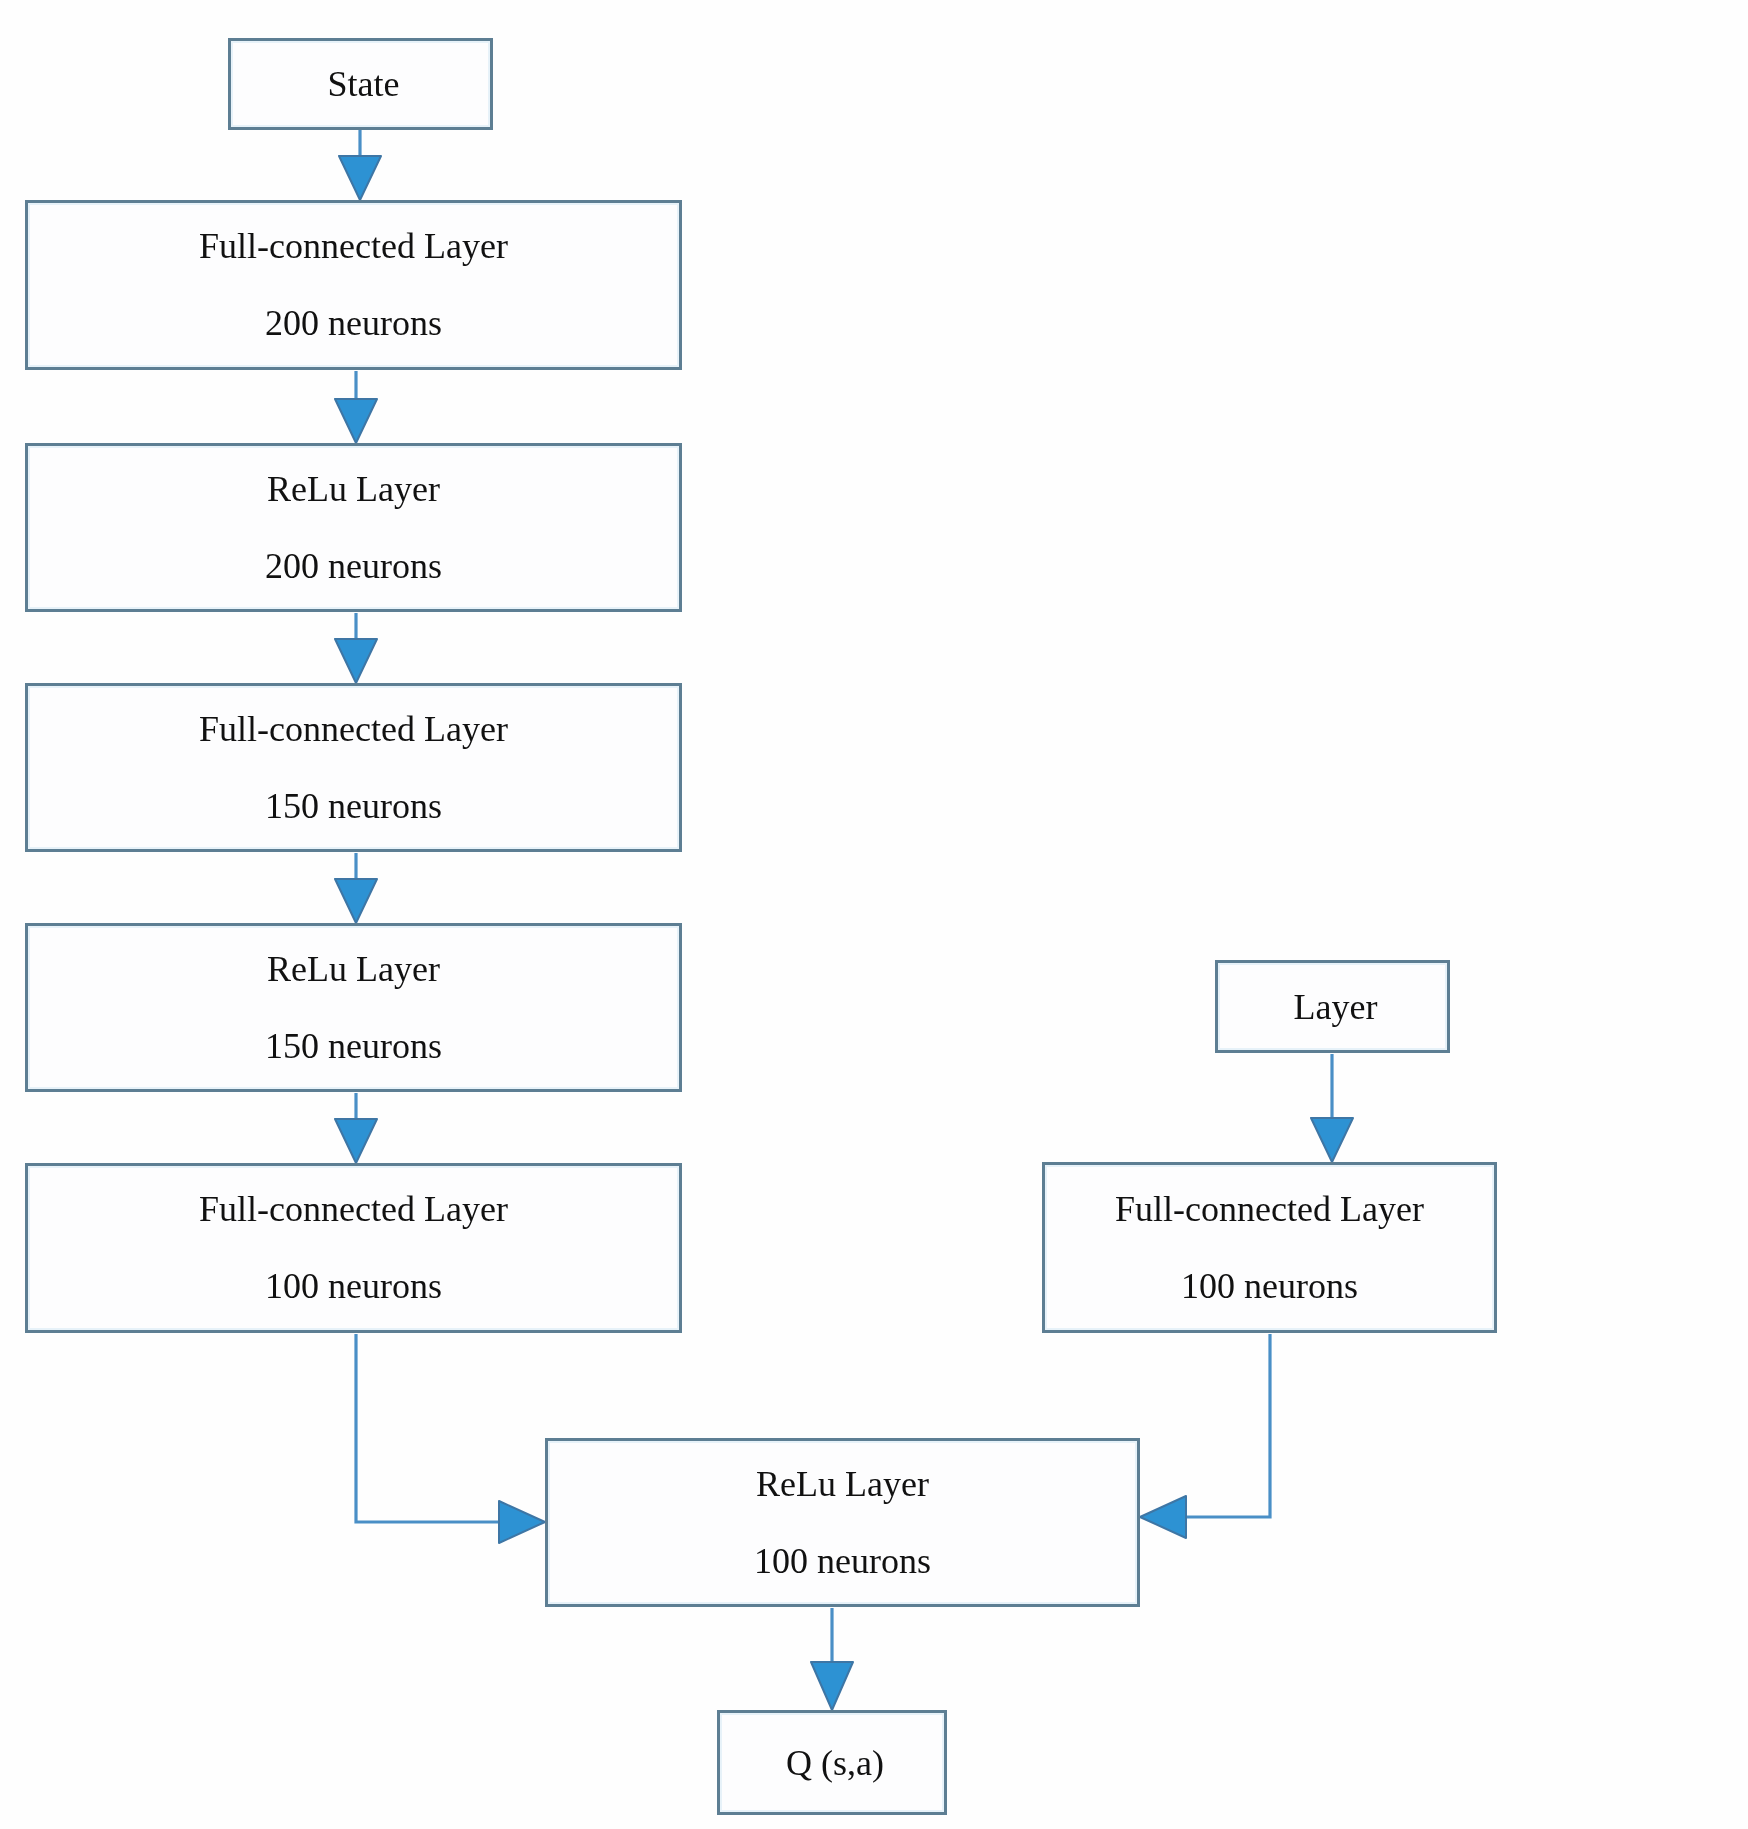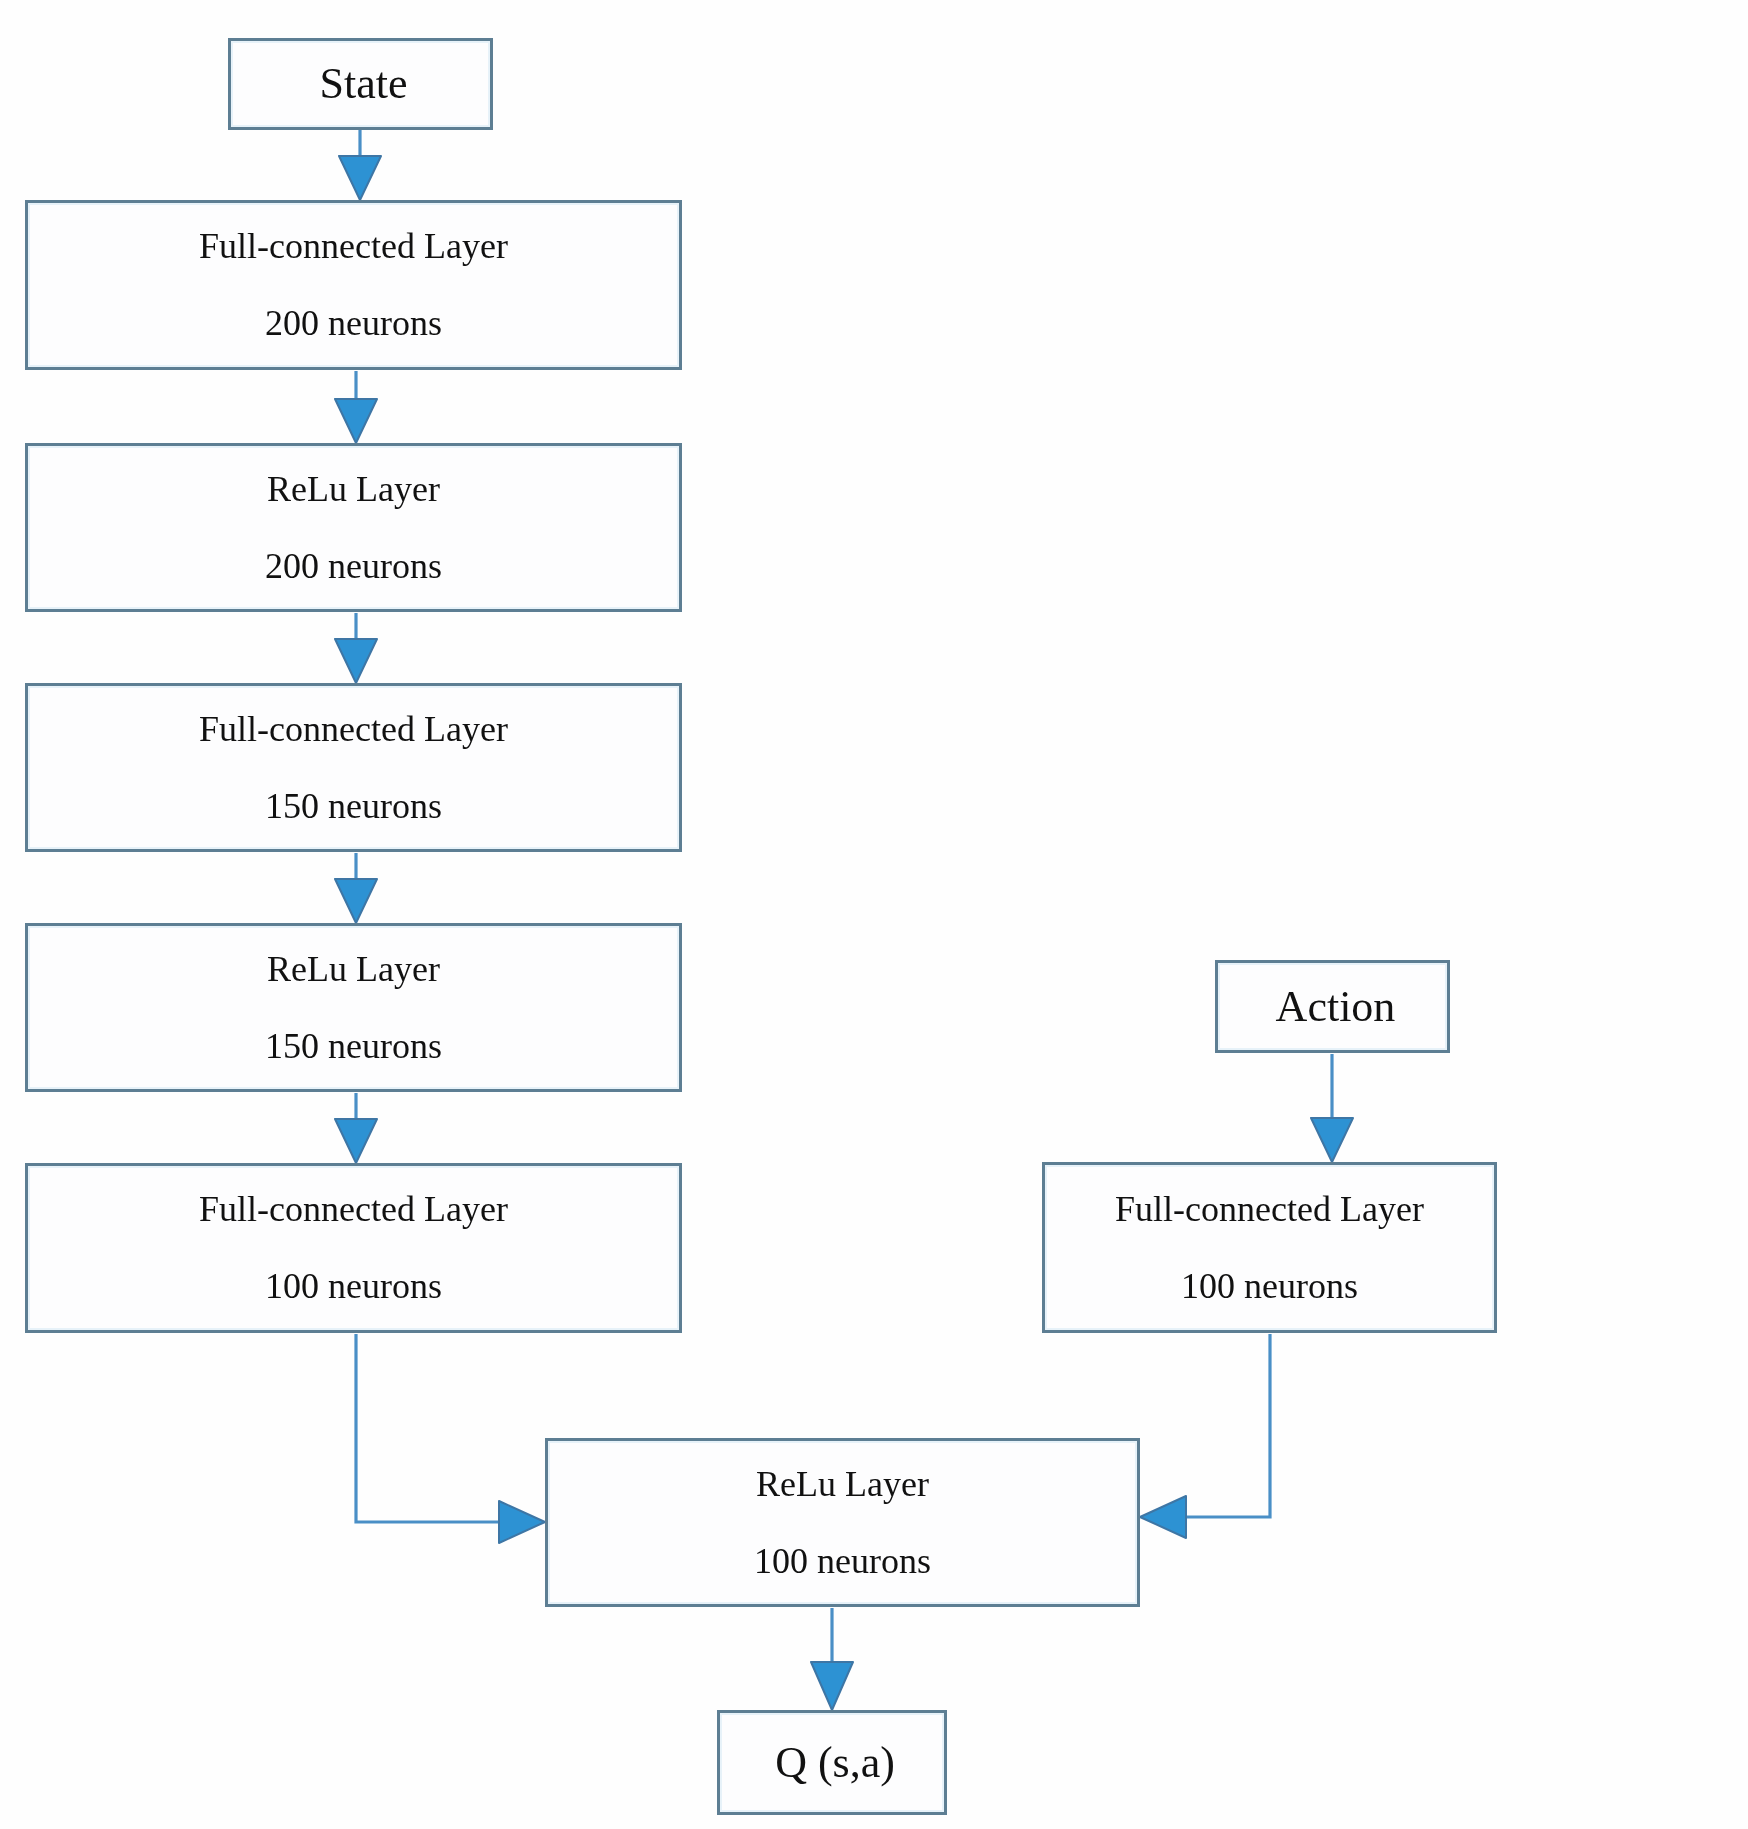--- a/index.html
+++ b/index.html
@@ -48,21 +48,21 @@
     color: #111111;
   }
   .node--wide span {
     display: block;
     font-size: 36px;
     line-height: 77px;
     white-space: nowrap;
   }
   .node--small span {
     display: block;
-    font-size: 44px;
+    font-size: 36px;
     line-height: 54px;
     white-space: nowrap;
     margin-left: 6px;
   }
 </style>
 </head>
 <body>
 
 <div class="canvas">
 
@@ -128,21 +128,21 @@
     <span>ReLu Layer</span>
     <span>150 neurons</span>
   </div>
 
   <div class="node node--wide" style="left:25px; top:1163px; width:657px; height:170px;">
     <span>Full-connected Layer</span>
     <span>100 neurons</span>
   </div>
 
   <div class="node node--small" style="left:1215px; top:960px; width:235px; height:93px;">
-    <span>Action</span>
+    <span>Layer</span>
   </div>
 
   <div class="node node--wide" style="left:1042px; top:1162px; width:455px; height:171px;">
     <span>Full-connected Layer</span>
     <span>100 neurons</span>
   </div>
 
   <div class="node node--wide" style="left:545px; top:1438px; width:595px; height:169px;">
     <span>ReLu Layer</span>
     <span>100 neurons</span>

